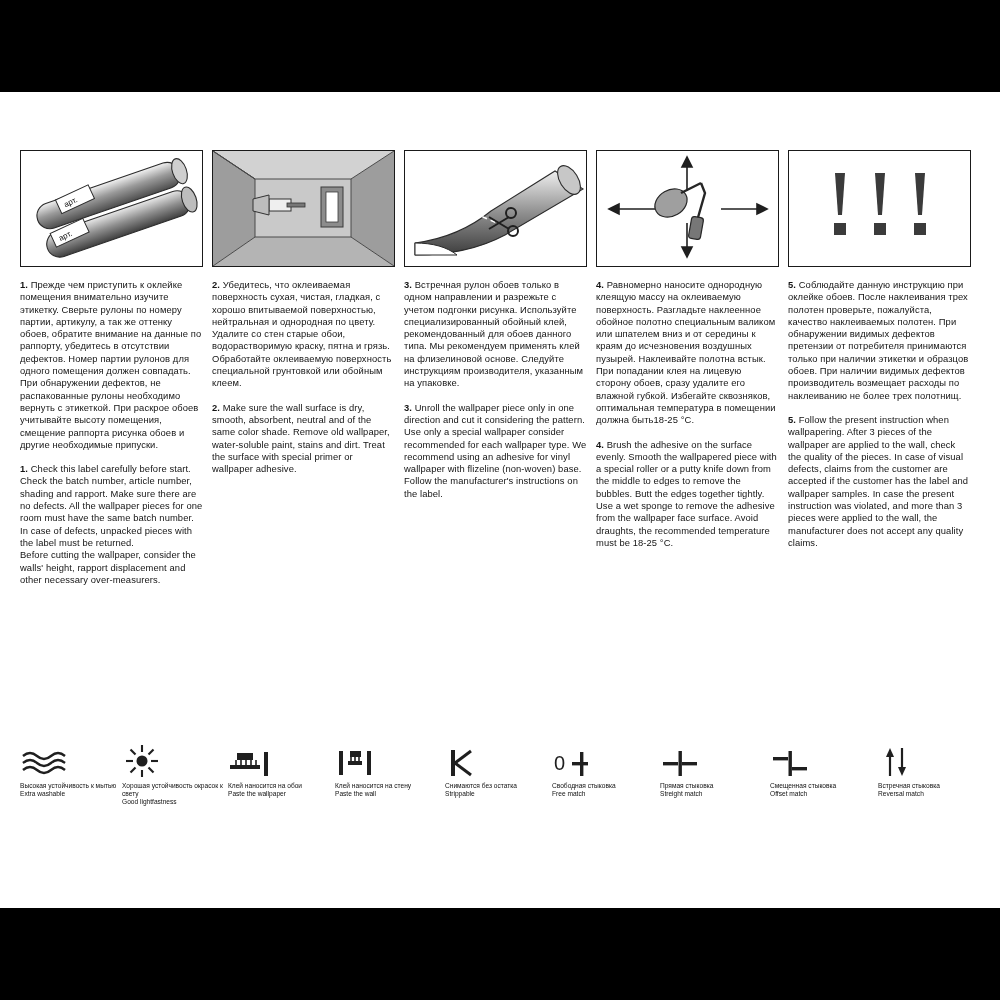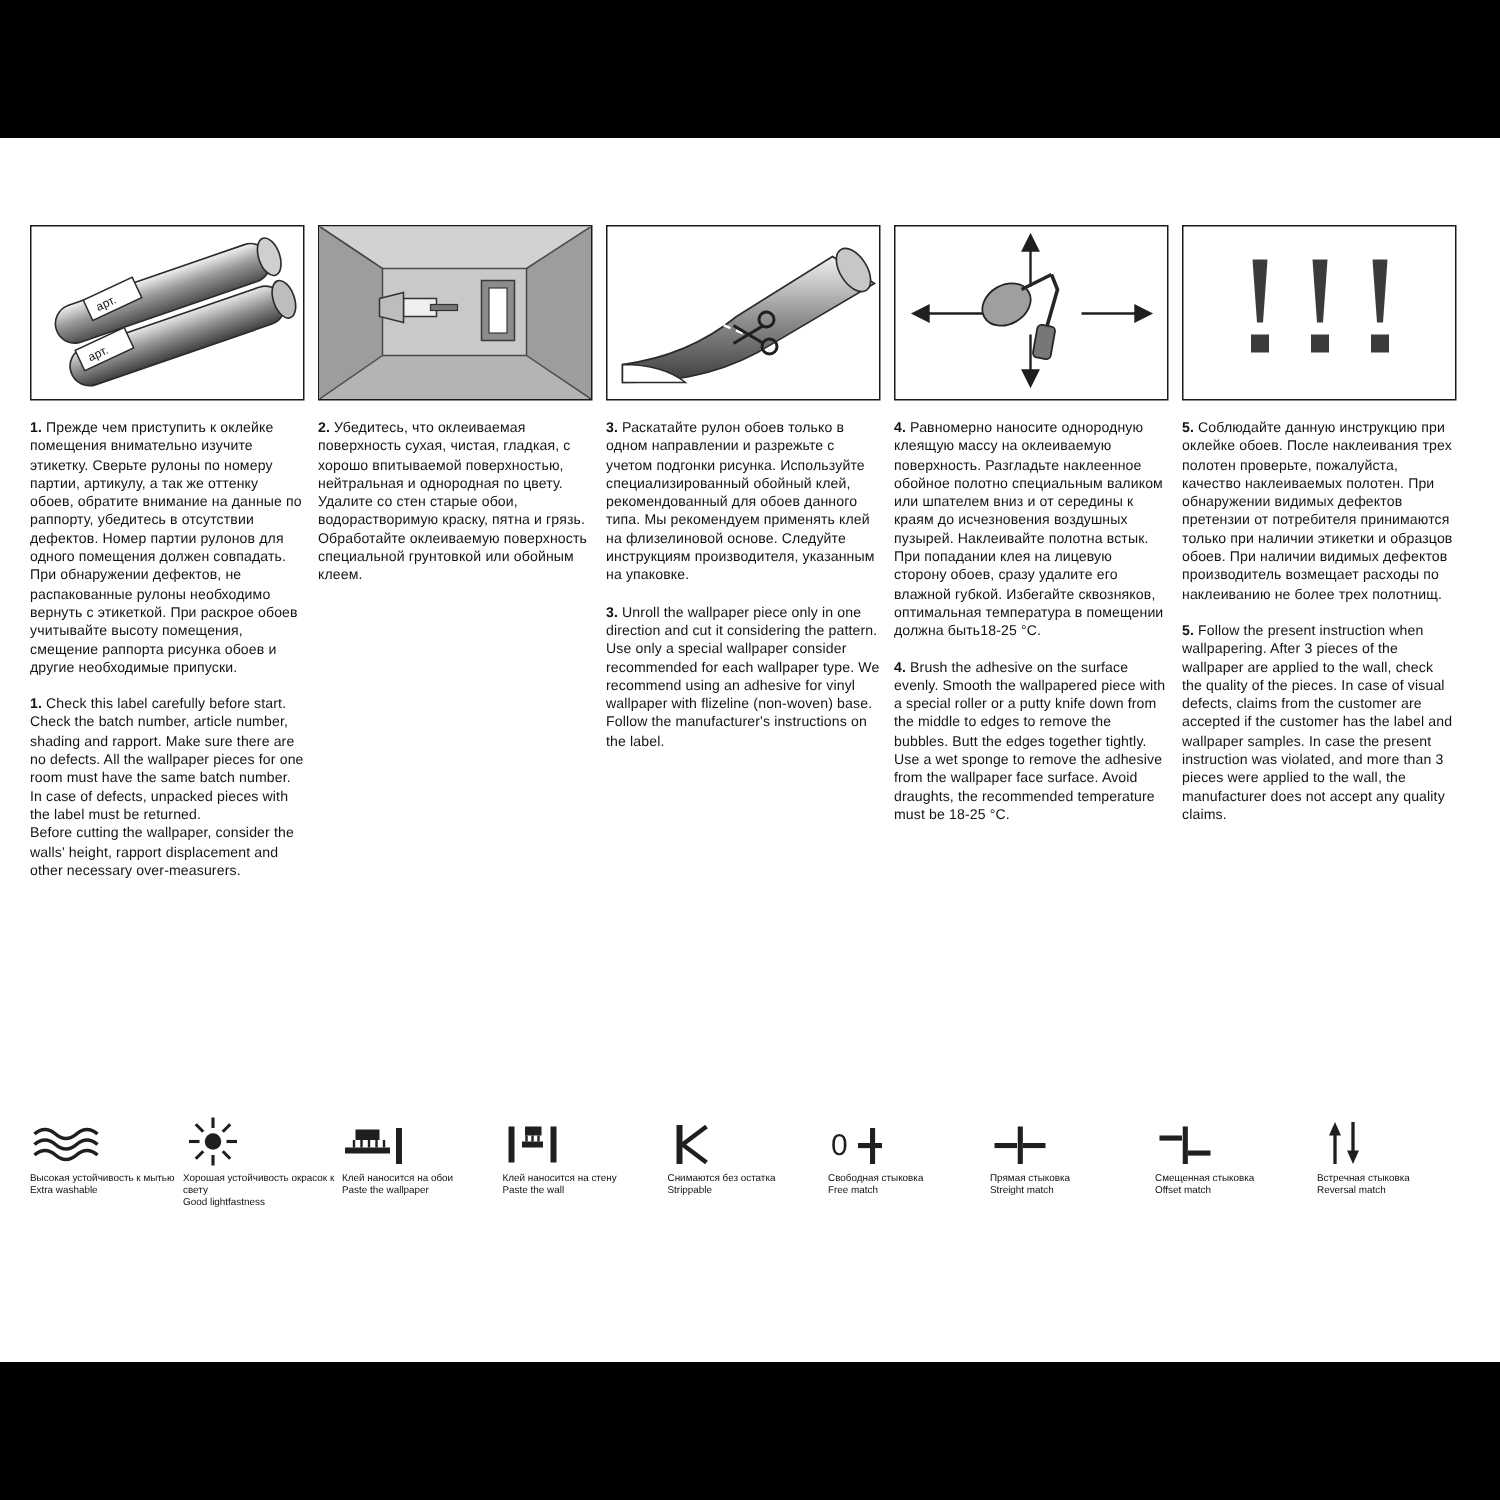--- a/index.html
+++ b/index.html
@@ -149,20 +149,21 @@
             <rect x="113" y="41" width="12" height="30" fill="#ffffff" stroke="#3a3a3a" stroke-width="0.8"></rect>
             <g>
               <rect x="56" y="48" width="22" height="12" fill="#efefef" stroke="#333" stroke-width="1"></rect>
               <rect x="74" y="52" width="18" height="4" fill="#777" stroke="#333" stroke-width="0.8"></rect>
               <path d="M40,48 L56,44 L56,64 L40,60 Z" fill="#bdbdbd" stroke="#333" stroke-width="1"></path>
             </g>
           </svg>
         </div>
         <div class="text">
           <div class="para"><b>2.</b> <span>Убедитесь, что оклеиваемая поверхность сухая, чистая, гладкая, с хорошо впитываемой поверхностью, нейтральная и однородная по цвету. Удалите со стен старые обои, водорастворимую краску, пятна и грязь. Обработайте оклеиваемую поверхность специальной грунтовкой или обойным клеем.</span></div>
+          <div class="para"><b>2.</b> <span>Make sure the wall surface is dry, smooth, absorbent, neutral and of the same color shade. Remove old wallpaper, water-soluble paint, stains and dirt. Treat the surface with special primer or wallpaper adhesive.</span></div>
         </div>
       </div>
 
       <div class="col">
         <div class="imgbox">
           <svg width="181" height="115" viewBox="0 0 181 115">
             <defs>
               <linearGradient id="g3" x1="0" y1="0" x2="0" y2="1">
                 <stop offset="0" stop-color="#efefef"></stop>
                 <stop offset="0.5" stop-color="#8f8f8f"></stop>
@@ -175,21 +176,21 @@
             <line x1="36" y1="48" x2="92" y2="72" stroke="#ffffff" stroke-width="1.6" stroke-dasharray="5,4"></line>
             <g>
               <line x1="84" y1="66" x2="104" y2="78" stroke="#1f1f1f" stroke-width="2"></line>
               <line x1="84" y1="78" x2="104" y2="66" stroke="#1f1f1f" stroke-width="2"></line>
               <circle cx="106" cy="62" r="5" fill="none" stroke="#1f1f1f" stroke-width="2"></circle>
               <circle cx="108" cy="80" r="5" fill="none" stroke="#1f1f1f" stroke-width="2"></circle>
             </g>
           </svg>
         </div>
         <div class="text">
-          <div class="para"><b>3.</b> <span>Раскатайте рулон обоев только в одном направлении и разрежьте с учетом подгонки рисунка. Используйте специализированный обойный клей, рекомендованный для обоев данного типа. Мы рекомендуем применять клей на флизелиновой основе. Следуйте инструкциям производителя, указанным на упаковке.</span></div>
+          <div class="para"><b>3.</b> <span>Встречная рулон обоев только в одном направлении и разрежьте с учетом подгонки рисунка. Используйте специализированный обойный клей, рекомендованный для обоев данного типа. Мы рекомендуем применять клей на флизелиновой основе. Следуйте инструкциям производителя, указанным на упаковке.</span></div>
           <div class="para"><b>3.</b> <span>Unroll the wallpaper piece only in one direction and cut it considering the pattern. Use only a special wallpaper consider recommended for each wallpaper type. We recommend using an adhesive for vinyl wallpaper with flizeline (non-woven) base. Follow the manufacturer's instructions on the label.</span></div>
         </div>
       </div>
 
       <div class="col">
         <div class="imgbox">
           <svg width="181" height="115" viewBox="0 0 181 115">
             <g stroke="#1f1f1f" stroke-width="1.6" fill="#1f1f1f">
               <line x1="90" y1="12" x2="90" y2="40"></line>
               <polygon points="90,6 85,16 95,16"></polygon>

